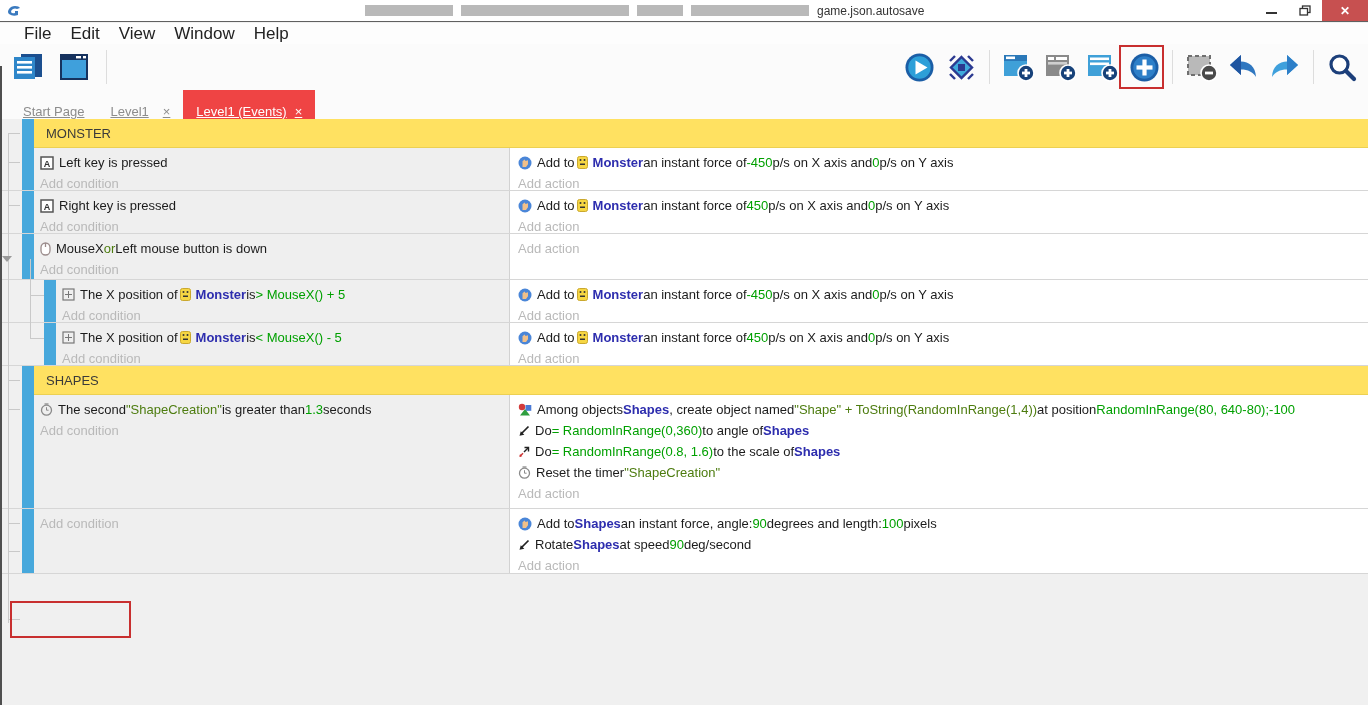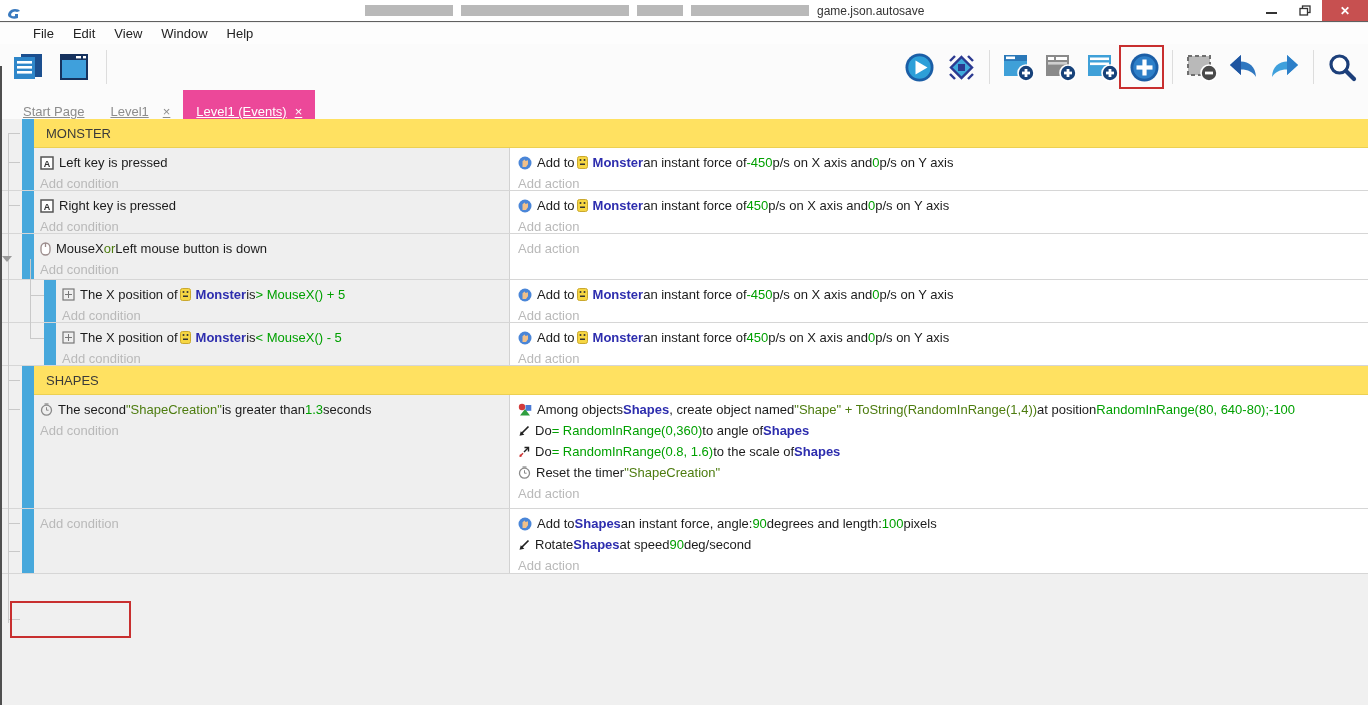--- a/index.html
+++ b/index.html
@@ -2,48 +2,48 @@
 <html><head>
 <meta charset="utf-8">
 <style>
   * { box-sizing: border-box; }
   html,body { margin:0; padding:0; }
   body { font-family:"Liberation Sans", sans-serif; }
   .app { position:relative; width:1368px; height:705px; background:#f0f0f0; overflow:hidden; }
 
   
   .titlebar { position:absolute; top:0; left:0; right:0; height:22px; background:#ffffff;
-              border-bottom:1px solid #606060; display:flex; align-items:flex-end; }
+              border-bottom:1px solid #606060; display:flex; align-items:flex-start; }
   .title-content { position:absolute; left:365px; top:0; height:21px; display:flex; align-items:center; gap:8px; }
   .redact { background:#b9b9b9; height:11px; display:inline-block; }
   .title-text { font-size:12px; color:#333; white-space:nowrap; }
   .win-controls { position:absolute; right:0; top:0; height:21px; display:flex; align-items:stretch; }
   .win-btn { width:34px; display:flex; align-items:center; justify-content:center; color:#333; font-size:12px; }
   .win-btn.min span { display:block; width:11px; height:2px; background:#333; margin-top:5px; }
   .win-btn.close { width:46px; background:#c75050; color:#fff; font-size:12px; font-weight:bold; }
 
   
   .menubar { position:absolute; top:23px; left:0; right:0; height:21px; background:#fdfdfd;
-             display:flex; align-items:center; padding-left:24px; font-size:13px; color:#222; }
+             display:flex; align-items:center; padding-left:15px; font-size:17px; color:#222; }
   .menu-item { padding:0 10px 0 9px; }
 
   
   .toolbar { position:absolute; top:44px; left:0; right:0; height:46px; background:#fbfbfb;
              display:flex; align-items:center; }
   .tb-left { display:flex; align-items:center; gap:10px; margin-left:10px; }
   .tb-right { margin-left:auto; margin-right:8px; display:flex; align-items:center; gap:6px; }
   .tb-sep { width:1px; height:34px; background:#ddd; margin:0 4px; }
   .tb-icon { display:flex; align-items:center; justify-content:center; width:36px; height:38px; }
 
   
   .tabbar { position:absolute; top:90px; left:0; right:0; height:29px; background:#fbfbfb;
             display:flex; align-items:stretch; padding-left:10px; font-size:13px; }
   .tab { display:flex; align-items:flex-end; padding:0 13px; color:#8c8c8c; gap:14px;text-decoration:underline; }
   .tab .tab-close { color:#8c8c8c; font-size:13px; }
-  .tab.active { background:#ec4899; color:#fff;gap:8px; }
+  .tab.active { background:#ef4444; color:#fff;gap:8px; }
   .tab.active .tab-close { color:#fff; }
 
   
   .sheet { position:absolute; top:119px; left:0; right:0; bottom:0; background:#f0f0f0; }
   .grow { display:flex; height:29px; }
   .grow.tall { height:33px; }
   .gut { width:22px; background:#f0f0f0; flex:none; }
   .gut.sub { width:44px; }
   .bar { width:12px; background:#47a8dc; flex:none; }
   .glabel { flex:1; background:#ffe161; display:flex; align-items:center; padding-left:12px;

